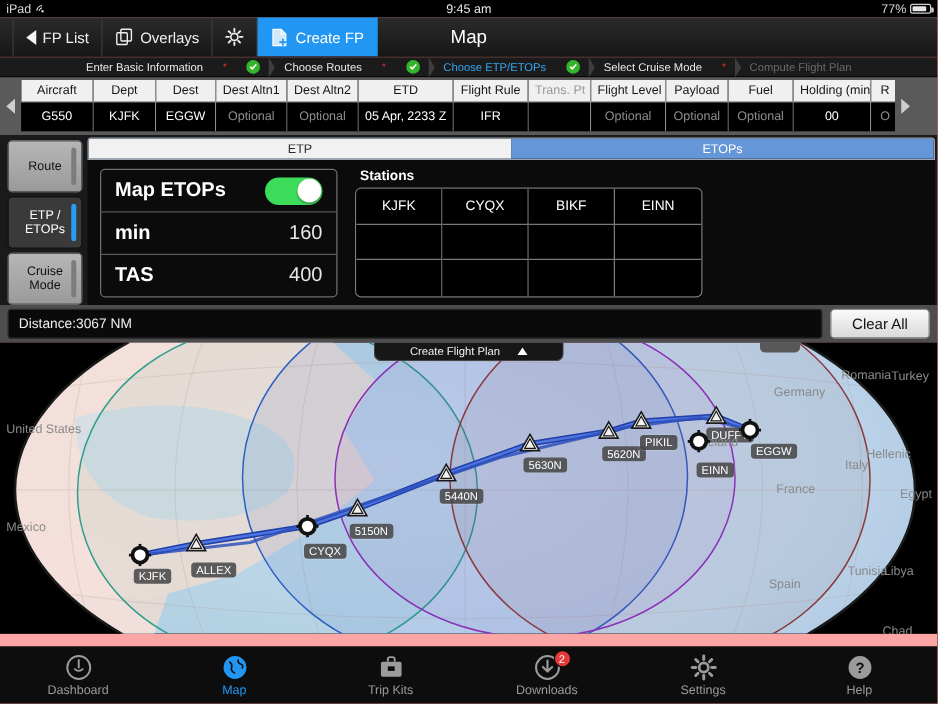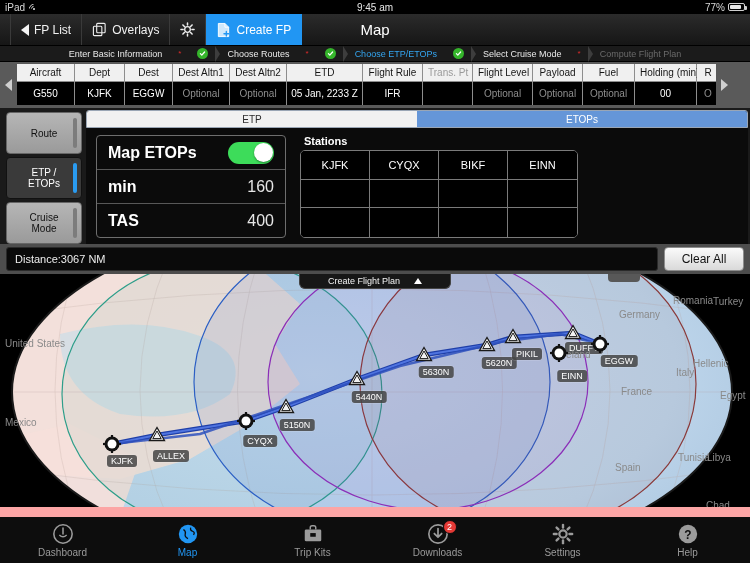--- a/index.html
+++ b/index.html
@@ -75,21 +75,21 @@
   .fcol:last-child{ border-right:none; }
   .fhead { background:#f0f0f0; color:#161616; font-size:10px; text-align:center;
            padding:3px 5px; white-space:nowrap; border-bottom:1px solid #8d8d8d; }
   .fhead.dim { color:#9a9a9a; }
   .fcell { background:#000; color:#fff; font-size:10px; text-align:center; padding:4px 5px;
            white-space:nowrap; flex:1; display:flex; align-items:center; justify-content:center;}
   .fcell.opt { color:#8e8e8e; }
 
   
   .panel-area { display:flex; height:136px; background:#1a1a1a; padding-top:2px; }
-  .side-tabs { width:86px; padding:2px 4px 0 6px; display:flex; flex-direction:column; gap:3px;}
+  .side-tabs { width:70px; padding:2px 4px 0 6px; display:flex; flex-direction:column; gap:3px;}
   .stab { flex:1; background:linear-gradient(#b6b6b6,#9a9a9a); border:1px solid #666;
           border-radius:4px; color:#111; font-size:10px; display:flex; align-items:center;
           justify-content:center; text-align:center; line-height:1.1; position:relative; cursor:pointer;}
   .stab .bar { position:absolute; right:4px; top:5px; bottom:5px; width:4px;
                border-radius:2px; background:#7c7c7c; }
   .stab.active { background:#3a3a3a; color:#fff; border-color:#111; }
   .stab.active .bar { background:#2a9bf0; }
 
   .panel-main { flex:1; display:flex; flex-direction:column; padding-right:2px;}
   .tabs { display:flex; height:18px; border:1px solid #9aa6b5; border-radius:3px 3px 0 0; overflow:hidden;}
@@ -279,21 +279,21 @@
         <div class="fcol" style="width: 57px; flex: 0 0 57px;">
           <div class="fhead">Dest Altn1</div>
           <div class="fcell opt">Optional</div>
         </div>
         <div class="fcol" style="width: 57px; flex: 0 0 57px;">
           <div class="fhead">Dest Altn2</div>
           <div class="fcell opt">Optional</div>
         </div>
         <div class="fcol" style="width: 76px; flex: 0 0 76px;">
           <div class="fhead">ETD</div>
-          <div class="fcell">05 Jan, 2233 Z</div>
+          <div class="fcell">05 Apr, 2233 Z</div>
         </div>
         <div class="fcol" style="width: 60px; flex: 0 0 60px;">
           <div class="fhead">Flight Rule</div>
           <div class="fcell">IFR</div>
         </div>
         <div class="fcol" style="width: 50px; flex: 0 0 50px;">
           <div class="fhead dim">Trans. Pt</div>
           <div class="fcell"></div>
         </div>
         <div class="fcol" style="width: 60px; flex: 0 0 60px;">

